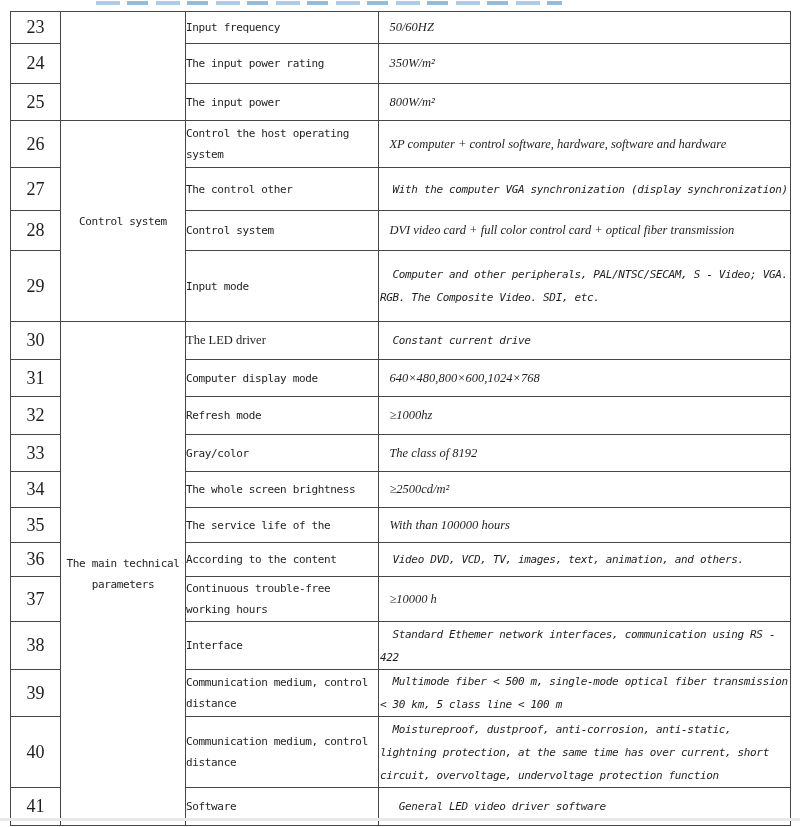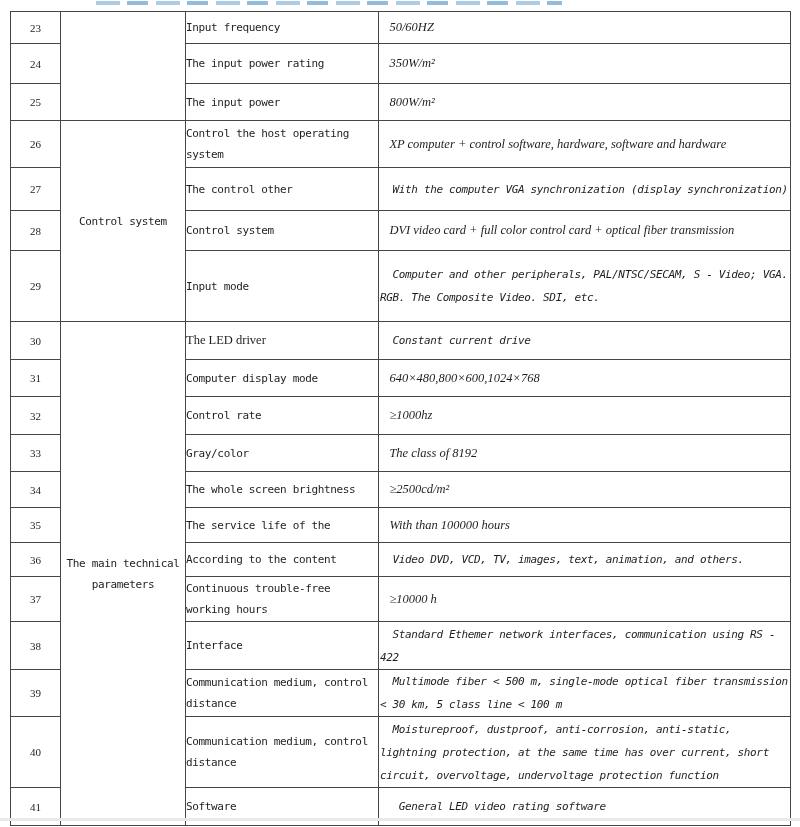--- a/index.html
+++ b/index.html
@@ -41,21 +41,21 @@
   }
   td {
     border: 1px solid #464646;
     overflow: hidden;
     vertical-align: middle;
     padding: 0;
   }
   .num {
     text-align: center;
     font-family: "Liberation Serif", serif;
-    font-size: 11px;
+    font-size: 18px;
     margin-top: 12px;
   }
   .cat {
     text-align: center;
     white-space: pre;
     font-size: 11px;
     letter-spacing: -0.35px;
     line-height: 21px;
   }
   .par {
@@ -155,21 +155,21 @@
         <td class="par serif">The LED driver</td>
         <td class="val mono">  Constant current drive</td>
       </tr>
       <tr style="height:37px">
         <td class="num">31</td>
         <td class="par">Computer display mode</td>
         <td class="val serif">   640×480,800×600,1024×768</td>
       </tr>
       <tr style="height:38px">
         <td class="num">32</td>
-        <td class="par">Control rate</td>
+        <td class="par">Refresh mode</td>
         <td class="val serif">   ≥1000hz</td>
       </tr>
       <tr style="height:37px">
         <td class="num">33</td>
         <td class="par">Gray/color</td>
         <td class="val serif">   The class of 8192</td>
       </tr>
       <tr style="height:36px">
         <td class="num">34</td>
         <td class="par">The whole screen brightness</td>
@@ -208,20 +208,20 @@
         <td class="num">40</td>
         <td class="par">Communication medium, control
 distance</td>
         <td class="val mono">  Moistureproof, dustproof, anti-corrosion, anti-static,
 lightning protection, at the same time has over current, short
 circuit, overvoltage, undervoltage protection function</td>
       </tr>
       <tr style="height:38px">
         <td class="num">41</td>
         <td class="par">Software</td>
-        <td class="val mono">   General LED video rating software</td>
+        <td class="val mono">   General LED video driver software</td>
       </tr>
     </tbody>
   </table>
 
   <div class="bottom-rule"></div>
 
 </div>
 
 </body></html>

